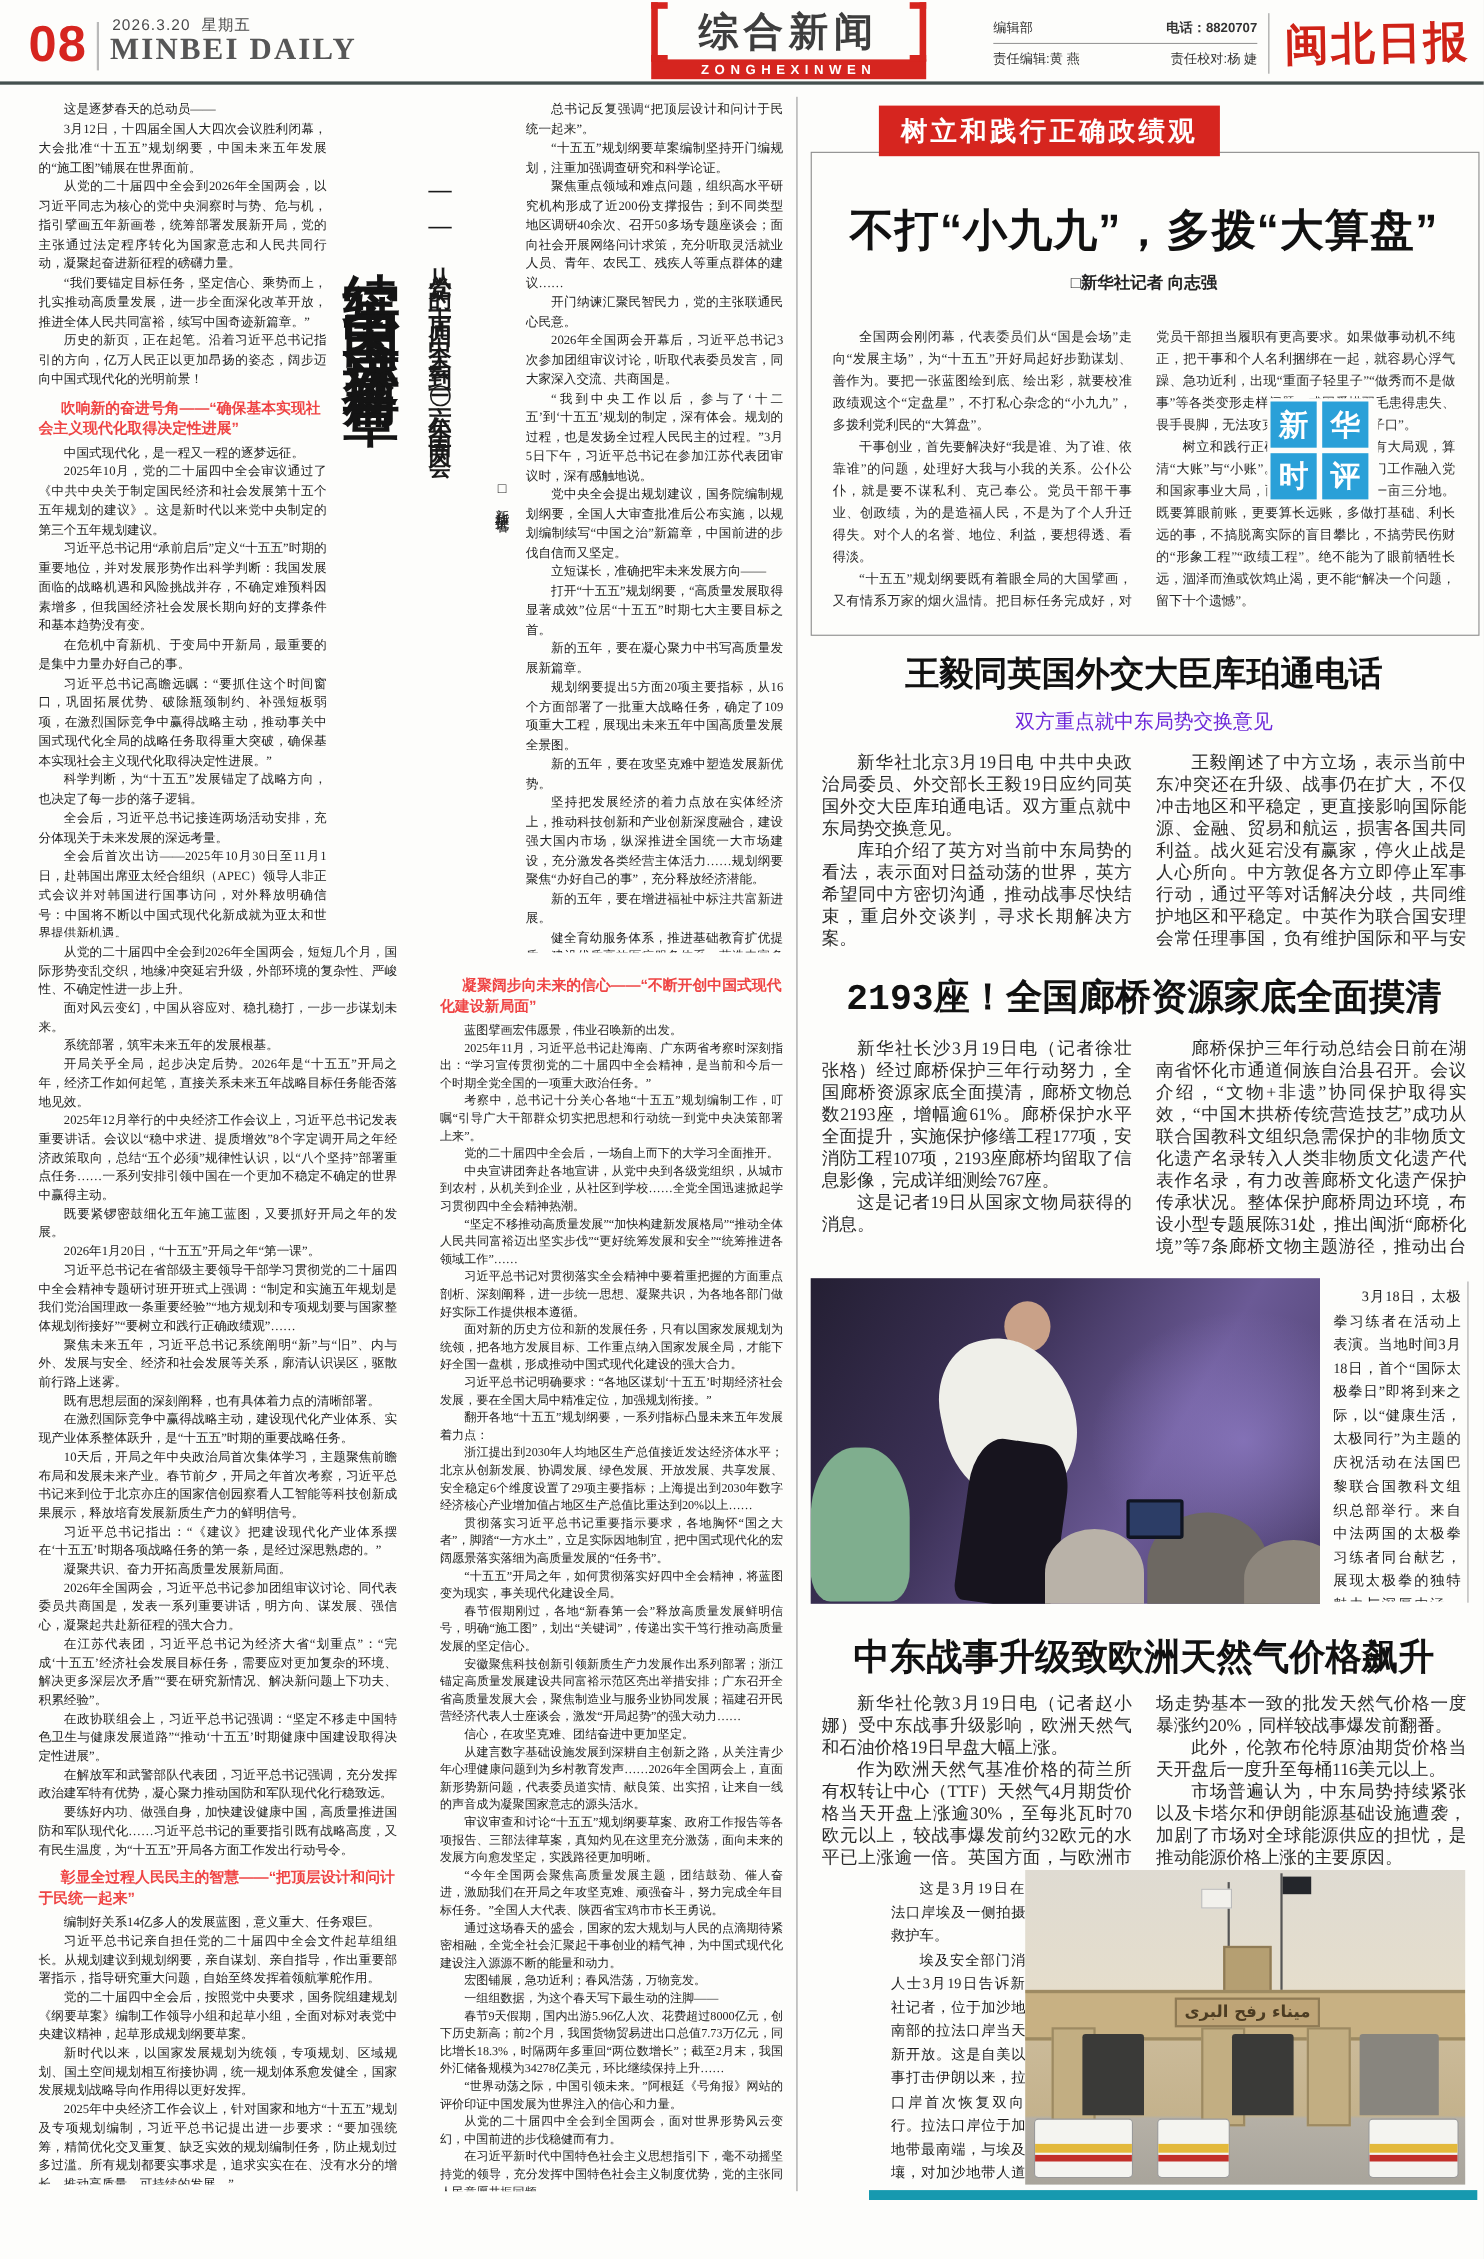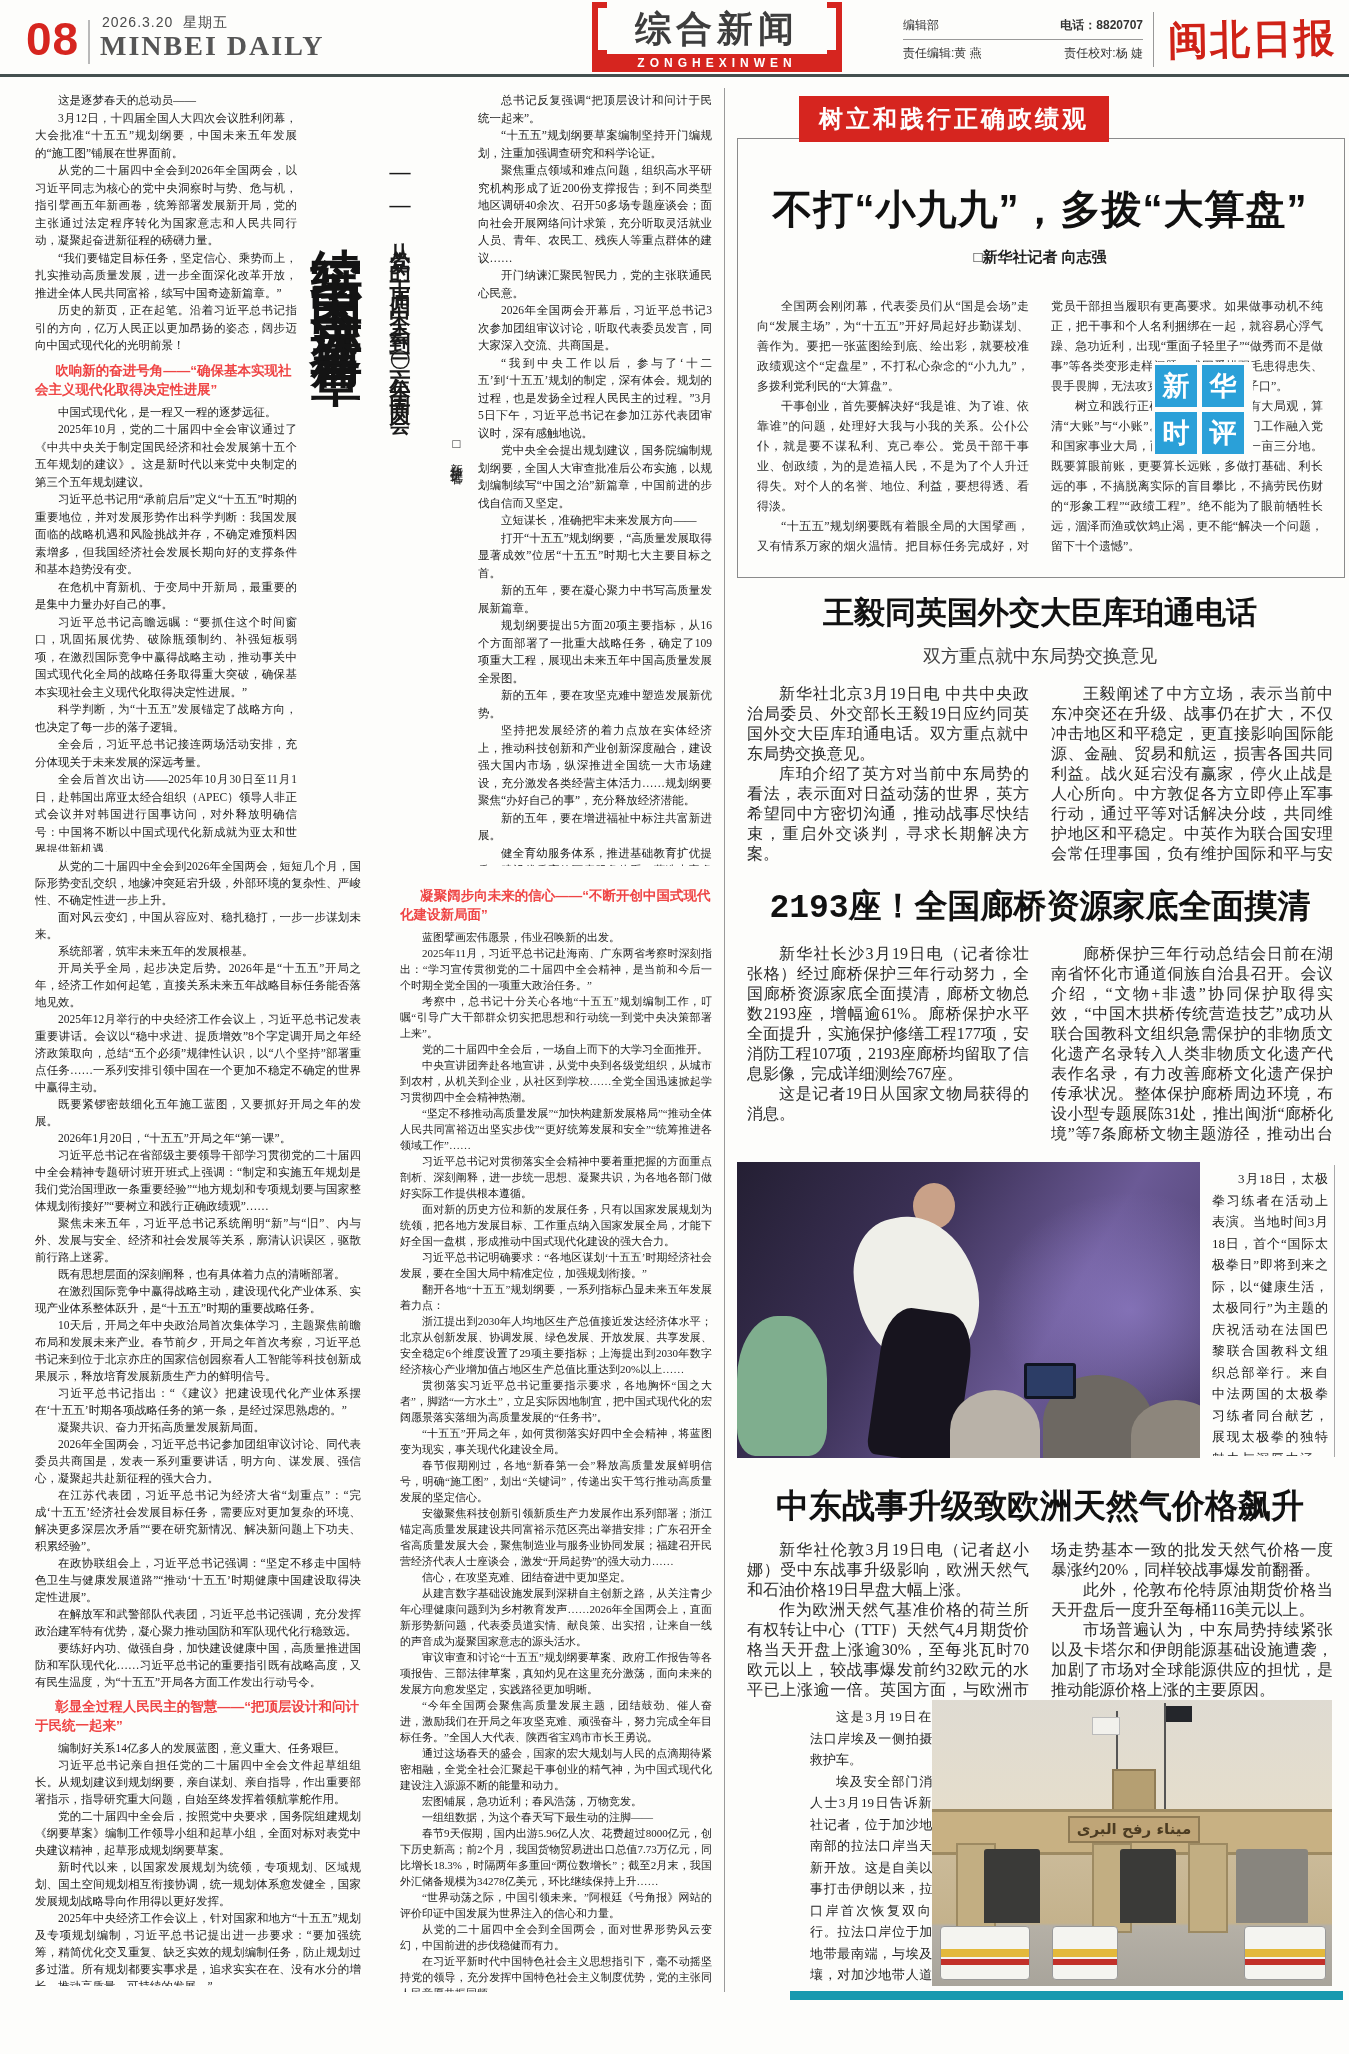--- a/index.html
+++ b/index.html
@@ -229,21 +229,21 @@
       <p>树立和践行正确政绩观，就是要有大局观，算清“大账”与“小账”。坚持把地区和部门工作融入党和国家事业大局，而不是只管自己的一亩三分地。既要算眼前账，更要算长远账，多做打基础、利长远的事，不搞脱离实际的盲目攀比，不搞劳民伤财的“形象工程”“政绩工程”。绝不能为了眼前牺牲长远，涸泽而渔或饮鸩止渴，更不能“解决一个问题，留下十个遗憾”。</p>
     </div>
   <div class="abs badge">
     <span>新</span>
     <span>华</span>
     <span>时</span>
     <span>评</span>
   </div>
 
   <div class="abs a-head" style="left:737px;top:592px;font-size:31px;">王毅同英国外交大臣库珀通电话</div>
-  <div class="abs a-head" style="left:737px;top:644px;font-size:18px;font-weight:normal;color:#404040;">双方重点就中东局势交换意见</div>
+  <div class="abs a-head" style="left:737px;top:644px;font-size:18px;font-weight:normal;color:#6d28d9;">双方重点就中东局势交换意见</div>
   <div class="abs col clip news-body" style="left:747px;top:684px;width:586px;height:184px;">
       <p>新华社北京3月19日电 中共中央政治局委员、外交部长王毅19日应约同英国外交大臣库珀通电话。双方重点就中东局势交换意见。</p>
       <p>库珀介绍了英方对当前中东局势的看法，表示面对日益动荡的世界，英方希望同中方密切沟通，推动战事尽快结束，重启外交谈判，寻求长期解决方案。</p>
       <p>王毅阐述了中方立场，表示当前中东冲突还在升级、战事仍在扩大，不仅冲击地区和平稳定，更直接影响国际能源、金融、贸易和航运，损害各国共同利益。战火延宕没有赢家，停火止战是人心所向。中方敦促各方立即停止军事行动，通过平等对话解决分歧，共同维护地区和平稳定。中英作为联合国安理会常任理事国，负有维护国际和平与安全的职责，应加强沟通，坚持做有利于和平的事，共同致力于维护联合国宪章宗旨原则和国际关系基本准则，防止国际秩序继续受到破坏、世界和平根基遭到侵蚀。</p>
       <p>双方还就中英关系交换意见，一致认为应积极落实两国领导人共识，加强交往，持续推进中英长期稳定的全面战略伙伴关系，为变乱交织的世界提供稳定性和确定性。</p>
     </div>
 
   <div class="abs a-head" style="left:737px;top:884px;font-size:33px;">2193座！全国廊桥资源家底全面摸清</div>
   <div class="abs col clip news-body" style="left:747px;top:944px;width:586px;height:216px;">
       <p>新华社长沙3月19日电（记者徐壮 张格）经过廊桥保护三年行动努力，全国廊桥资源家底全面摸清，廊桥文物总数2193座，增幅逾61%。廊桥保护水平全面提升，实施保护修缮工程177项，安消防工程107项，2193座廊桥均留取了信息影像，完成详细测绘767座。</p>

